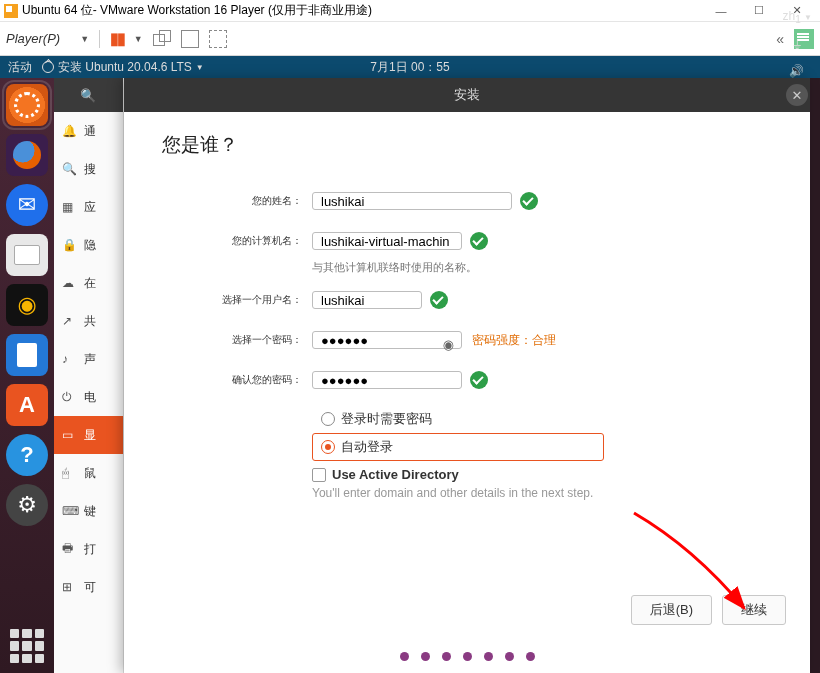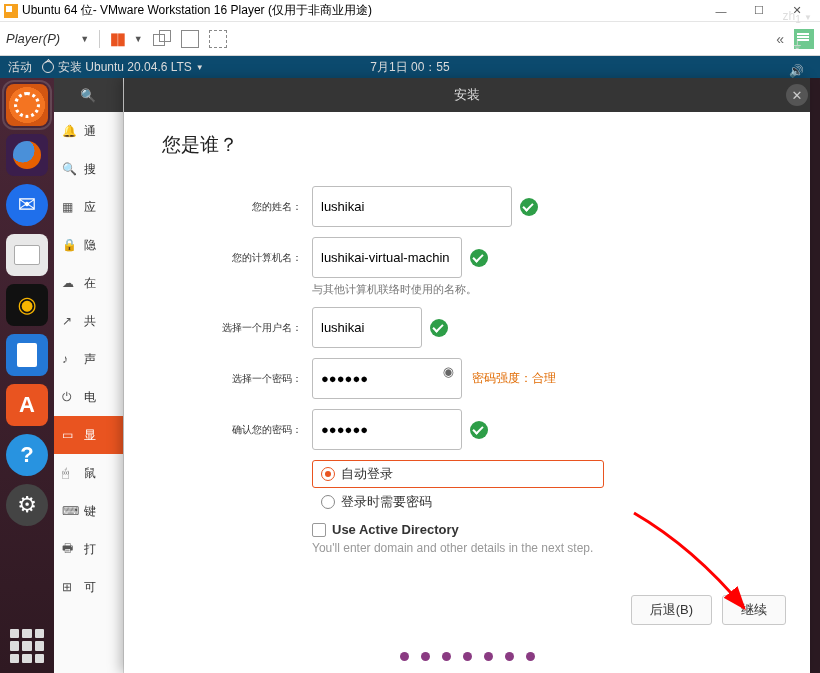--- a/index.html
+++ b/index.html
@@ -68,21 +68,21 @@
   .settings-pane .item.sel .ic{color:#fff;}
   
   .dialog{position:absolute;left:124px;top:0;right:10px;bottom:0;background:#fff;box-shadow:-4px 0 12px rgba(0,0,0,.25);}
   .dialog .dtitle{height:34px;background:#353535;color:#ddd;display:flex;align-items:center;justify-content:center;position:relative;font-size:13px;}
   .dialog .dtitle .min{position:absolute;right:10px;color:#bbb;}
   .close-dialog{position:absolute;right:12px;top:6px;width:22px;height:22px;border-radius:50%;background:#555;color:#ccc;display:flex;align-items:center;justify-content:center;font-size:13px;z-index:10;}
   .dialog .body{padding:20px 26px 0 38px;}
   .dialog h2{font-size:19px;font-weight:400;color:#222;margin-bottom:28px;}
   .form-row{display:flex;align-items:center;margin-bottom:10px;min-height:30px;}
   .form-row label{width:140px;text-align:right;margin-right:10px;font-size:10px;color:#333;}
-  .form-row input[type=text],.form-row input[type=password]{height:41px;border:1px solid #bdbdbd;border-radius:3px;padding:0 8px;font-size:13px;outline:none;}
+  .form-row input[type=text],.form-row input[type=password]{height:18px;border:1px solid #bdbdbd;border-radius:3px;padding:0 8px;font-size:13px;outline:none;}
   .form-row .wide{width:200px;}
   .form-row .med{width:150px;}
   .form-row .narrow{width:110px;}
   .check-ok{width:18px;height:18px;border-radius:50%;background:#2e9e48;margin-left:8px;position:relative;flex-shrink:0;}
   .check-ok::after{content:"";position:absolute;left:5px;top:3px;width:4px;height:8px;border-right:2px solid #fff;border-bottom:2px solid #fff;transform:rotate(45deg);}
   .hint{font-size:11px;color:#777;margin-left:150px;margin-top:-6px;margin-bottom:10px;}
   .pw-wrap{position:relative;display:inline-block;}
   .pw-wrap .eye{position:absolute;right:8px;top:6px;color:#666;font-size:13px;}
   .strength{margin-left:10px;font-size:12px;color:#e06a00;}
   .radio-group{margin-left:150px;width:292px;}
@@ -274,27 +274,27 @@
         </span>
       </div>
 
       <div class="form-row">
         <label>确认您的密码：</label>
         <input type="text" class="med" value="●●●●●●" style="">
         <span class="check-ok"></span>
       </div>
 
       <div class="radio-group">
+        <div class="radio">
+          <span class="dot"></span>
+          <span>登录时需要密码</span>
+        </div>
         <div class="radio sel">
           <span class="dot"></span>
           <span>自动登录</span>
-        </div>
-        <div class="radio">
-          <span class="dot"></span>
-          <span>登录时需要密码</span>
         </div>
       </div>
 
       <div class="cb-row">
         <span class="cb"></span>
         <span>Use Active Directory</span>
       </div>
       <div class="cb-hint">You'll enter domain and other details in the next step.</div>
     </div>
 

